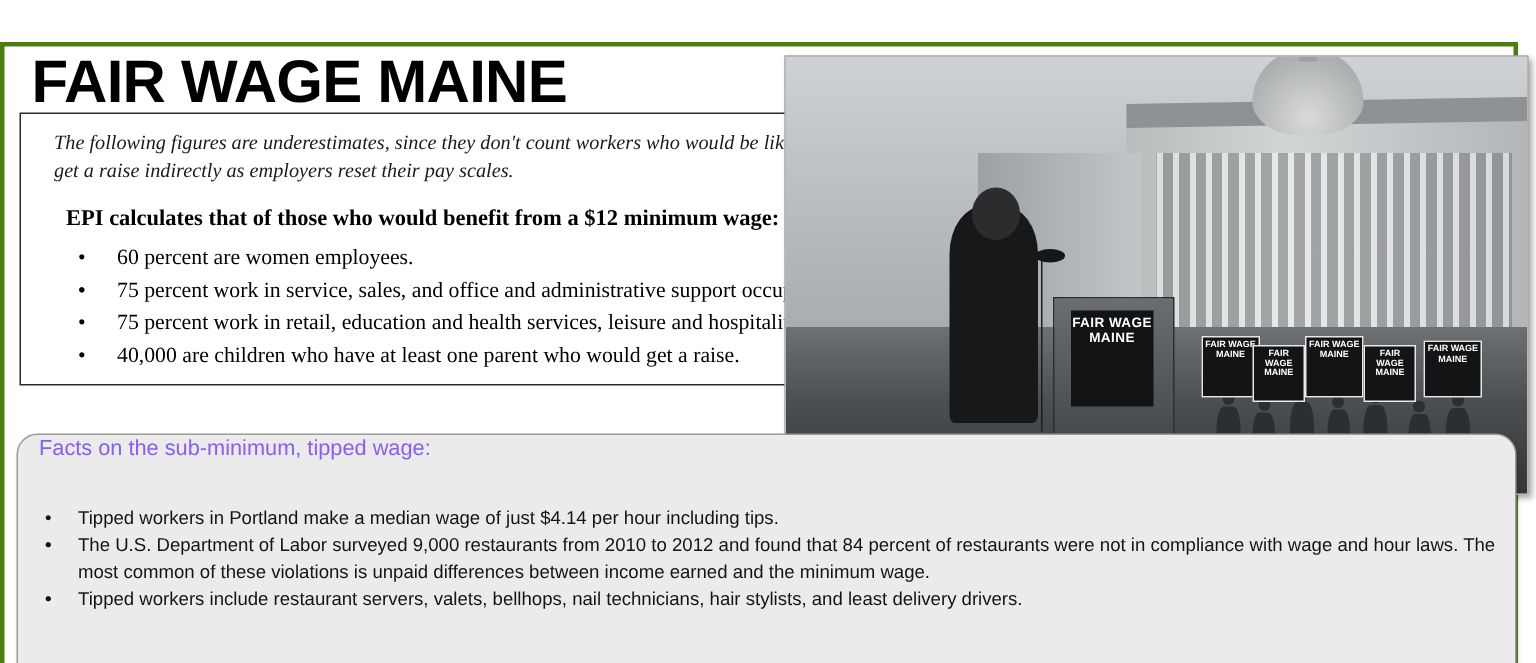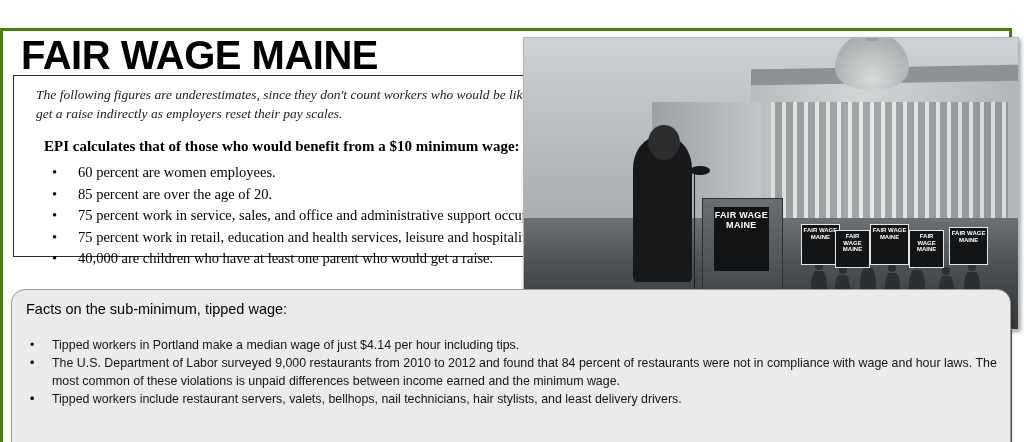--- a/index.html
+++ b/index.html
@@ -279,23 +279,23 @@
     height: 176px;
     background: #ebebeb;
     border: 1px solid #9b9b9b;
     border-radius: 14px;
     box-sizing: border-box;
     box-shadow: 1px 2px 3px rgba(0,0,0,0.18);
   }
   #facts-title {
     position: absolute;
     left: 14px;
-    top: 11px;
+    top: 1px;
     font-size: 14.5px;
-    color: #000000;
+    color: #8b5cf6;
     font-family: "Liberation Sans", sans-serif;
   }
   #facts-list {
     position: absolute;
     left: 14px;
     top: 47px;
     width: 972px;
     margin: 0;
     padding: 0;
     list-style: none;
@@ -318,24 +318,24 @@
 </style>
 </head>
 <body>
 
 <div id="page">
 
   <div id="title">FAIR WAGE MAINE</div>
 
   <div id="stats-box">
     <div id="stats-note">The following figures are underestimates, since they don't count workers who would be likely to get a raise indirectly as employers reset their pay scales.</div>
-    <div id="stats-heading">EPI calculates that of those who would benefit from a $10 minimum wage:</div>
+    <div id="stats-heading">EPI calculates that of those who would benefit from a $12 minimum wage:</div>
     <ul id="stats-list">
       <li><span class="bullet">•</span><span>60 percent are women employees.</span></li>
-      <li><span class="bullet">•</span><span>85 percent are over the age of  20.</span></li>
+      <li><span class="bullet">•</span></li>
       <li><span class="bullet">•</span><span>75 percent work in service, sales, and office and administrative support occupations.</span></li>
       <li><span class="bullet">•</span><span>75 percent work in retail, education and health services, leisure and hospitality.</span></li>
       <li><span class="bullet">•</span><span>40,000 are children who have at least one parent who would get a raise.</span></li>
     </ul>
   </div>
 
   <div id="photo">
     <div id="sky"></div>
     <div id="building"></div>
     <div id="columns"></div>

